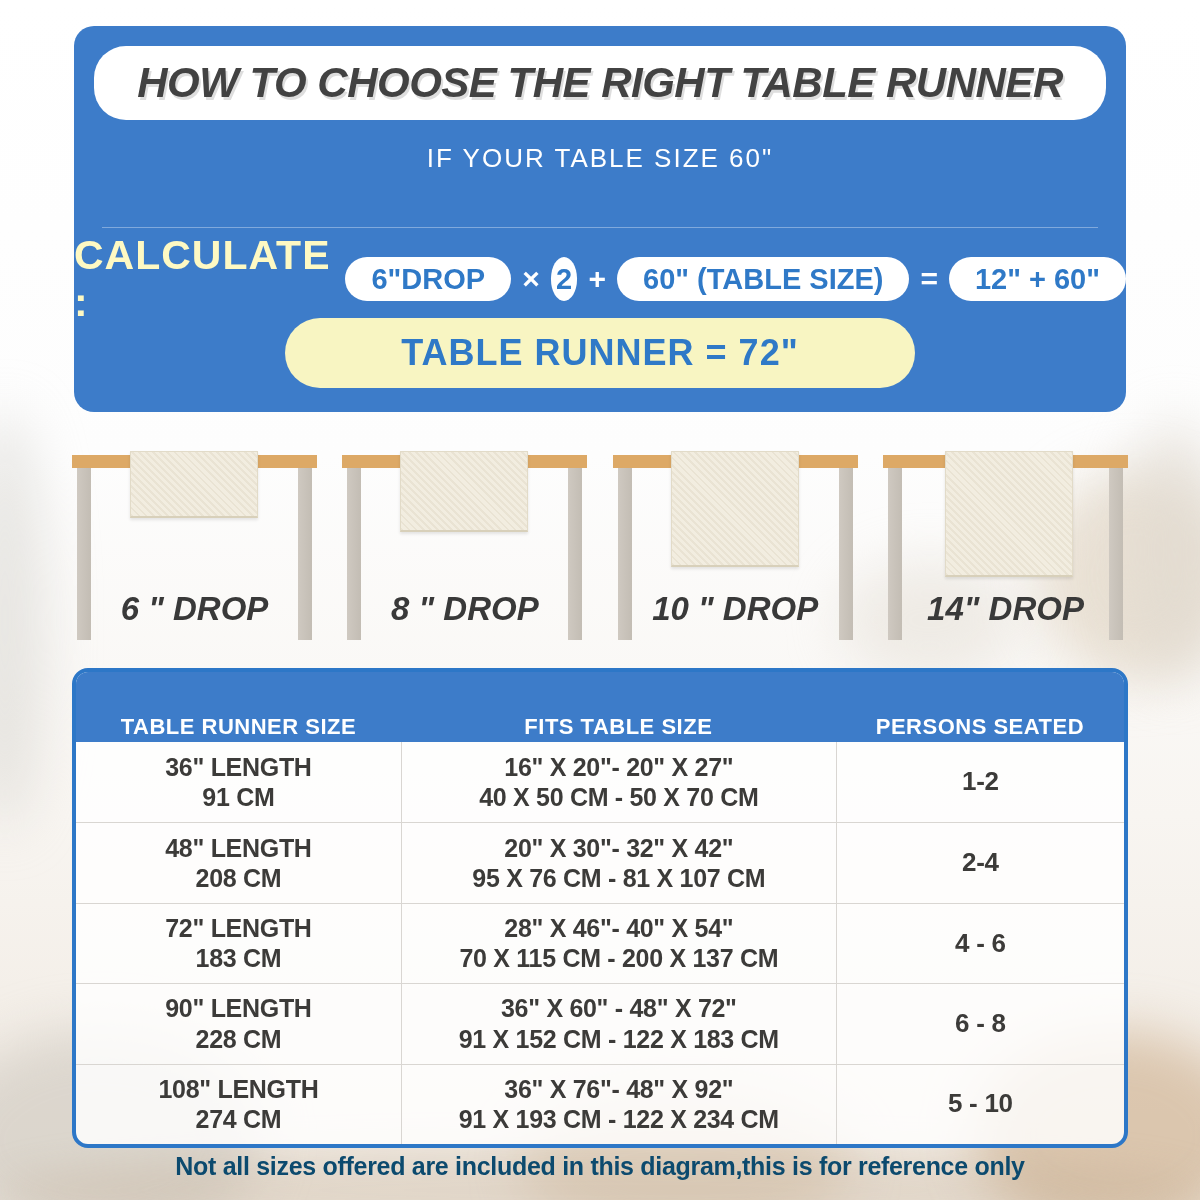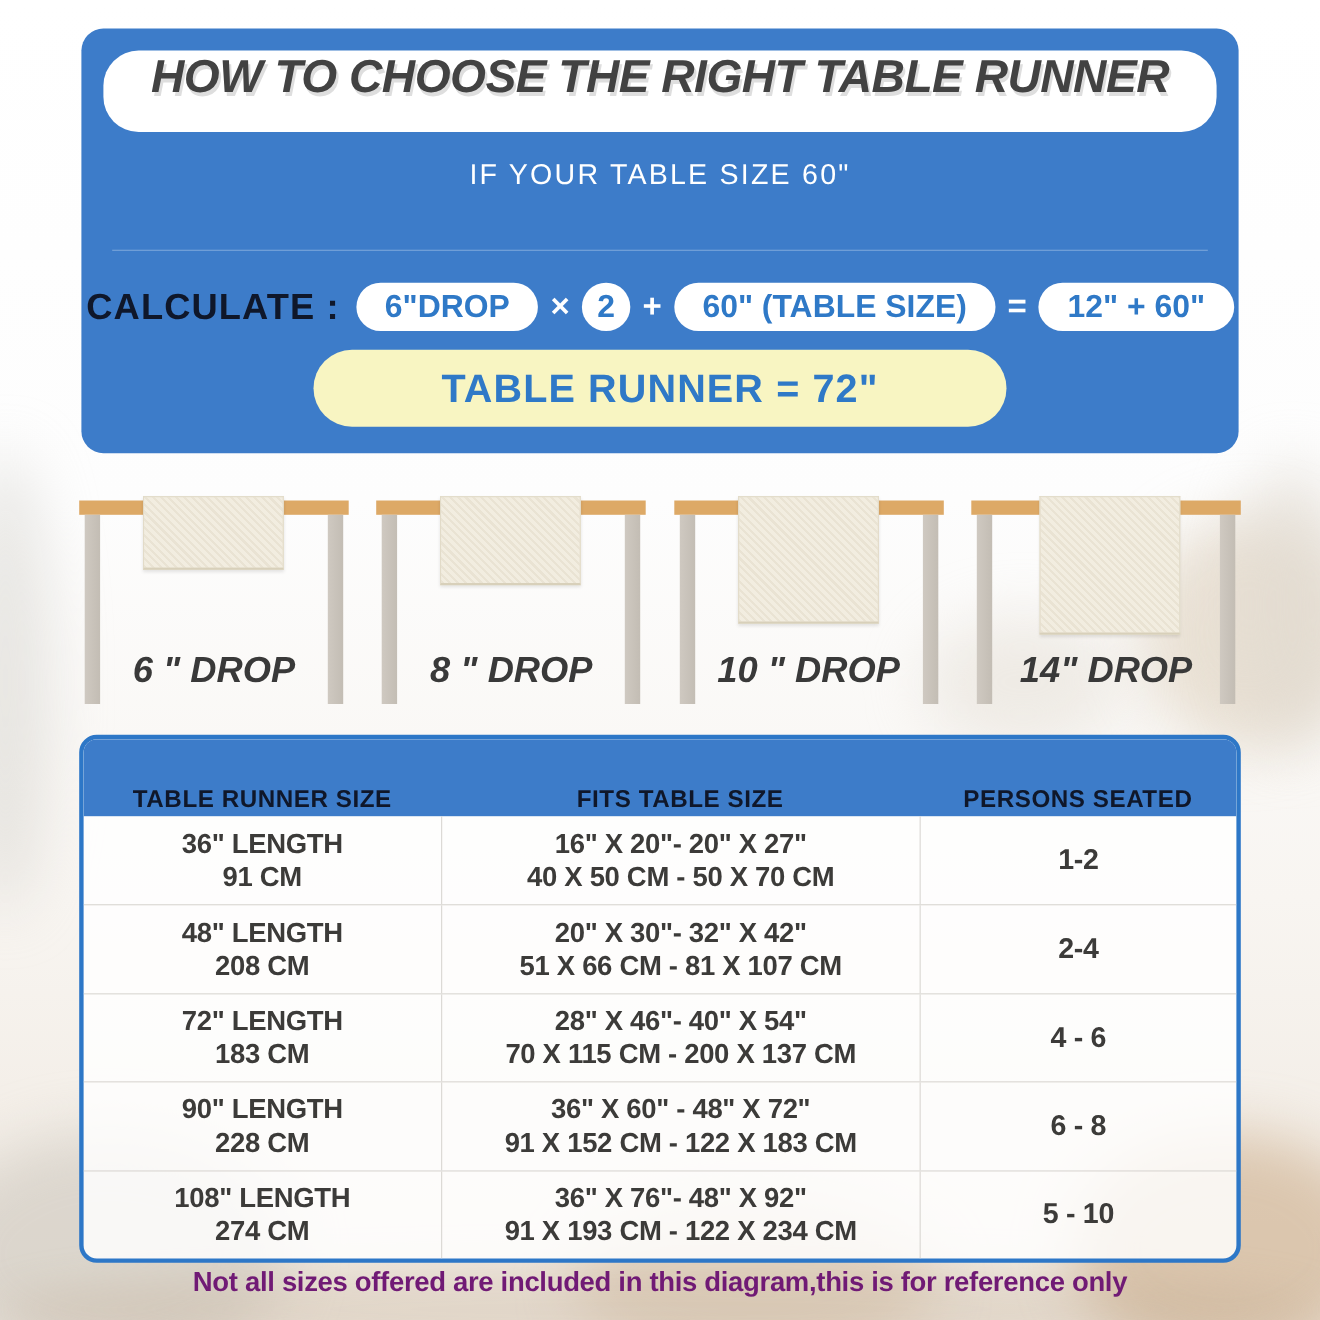--- a/index.html
+++ b/index.html
@@ -21,21 +21,21 @@
   .b8{ left:0;      top:1150px; width:1200px;height:80px;  background:rgba(190,168,145,.28); filter:blur(18px); }
 
   
   .blue-panel{
     position:absolute; left:74px; top:26px; width:1052px; height:386px;
     background:#3d7cc9; border-radius:20px;
   }
   .title-box{
     position:absolute; left:20px; top:20px; width:1012px; height:74px;
     background:#ffffff; border-radius:32px;
-    display:flex; align-items:flex-start; justify-content:center;
+    display:flex; align-items:center; justify-content:center;
   }
   .title-box h1{
     font-style:italic; font-weight:bold; font-size:42px; letter-spacing:-0.5px;
     color:#424242; white-space:nowrap;
     text-shadow:2px 3px 0 rgba(70,70,70,.18);
   }
   .sub{
     position:absolute; left:0; width:100%; text-align:center;
     color:#ffffff; font-size:26px; letter-spacing:2px; font-weight:normal;
   }
@@ -43,21 +43,21 @@
   .sub.line2{ top:159px; }
   .panel-divider{
     position:absolute; top:201px; left:28px; right:28px;
     border-top:1px solid rgba(255,255,255,.35);
   }
   .calc-row{
     position:absolute; top:229px; left:0; width:100%; height:48px;
     display:flex; align-items:center; justify-content:center; gap:11px;
   }
   .calc-label{
-    color:#0f172a; font-weight:bold; font-size:33px; letter-spacing:1px; margin-right:4px;
+    color:#fef9c3; font-weight:bold; font-size:41px; letter-spacing:1px; margin-right:4px;
   }
   .pill{
     background:#ffffff; color:#2f79c7; font-weight:bold; font-size:29px;
     border-radius:999px; padding:5px 26px; height:44px;
     display:flex; align-items:center; justify-content:center; white-space:nowrap;
   }
   .op{ color:#ffffff; font-weight:bold; font-size:30px; }
   .circle{
     width:44px; height:44px; border-radius:50%; background:#ffffff;
     color:#2f79c7; font-weight:bold; font-size:29px;
@@ -104,38 +104,38 @@
   .size-table{
     position:absolute; left:72px; top:668px; width:1056px; height:480px;
     background:rgba(255,255,255,.82);
     border:4px solid #2d77c7; border-radius:16px; overflow:hidden;
   }
   .thead{
     height:70px; background:#3d7cc9;
     display:grid; grid-template-columns:31% 41.5% 27.5%; align-items:center;
   }
   .th{
-    text-align:center; color:#0f172a; font-weight:bold; font-size:22px; letter-spacing:.5px;margin-top:40px;
+    text-align:center; color:#ffffff; font-weight:bold; font-size:22px; letter-spacing:.5px;margin-top:40px;
   }
   .trow{
     display:grid; grid-template-columns:31% 41.5% 27.5%; height:80.4px;
   }
   .trow + .trow{ border-top:1px solid #d9d6d2; }
   .tcell{
     display:flex; flex-direction:column; align-items:center; justify-content:center;
     text-align:center; color:#3c3b39; font-weight:bold;
     font-size:25px; line-height:1.22; letter-spacing:-0.3px;
   }
   .tcell + .tcell{ border-left:1px solid #d9d6d2; }
   .tcell.persons{ font-size:26px; }
 
   
   .footer-note{
     position:absolute; top:1152px; left:0; width:1200px; text-align:center;
-    font-weight:bold; font-size:25px; color:#701a75; letter-spacing:-0.3px;
+    font-weight:bold; font-size:25px; color:#0c4a6e; letter-spacing:-0.3px;
   }
 </style>
 </head>
 <body>
 
 <div>
   <div class="blob b1"></div>
   <div class="blob b2"></div>
   <div class="blob b3"></div>
   <div class="blob b4"></div>
@@ -218,21 +218,21 @@
     <div class="tcell persons">1-2</div>
   </div>
 
   <div class="trow">
     <div class="tcell">
       <span>48" LENGTH</span>
       <span>208 CM</span>
     </div>
     <div class="tcell">
       <span>20" X 30"- 32" X 42"</span>
-      <span>51 X 66 CM - 81 X 107 CM</span>
+      <span>95 X 76 CM - 81 X 107 CM</span>
     </div>
     <div class="tcell persons">2-4</div>
   </div>
 
   <div class="trow">
     <div class="tcell">
       <span>72" LENGTH</span>
       <span>183 CM</span>
     </div>
     <div class="tcell">

